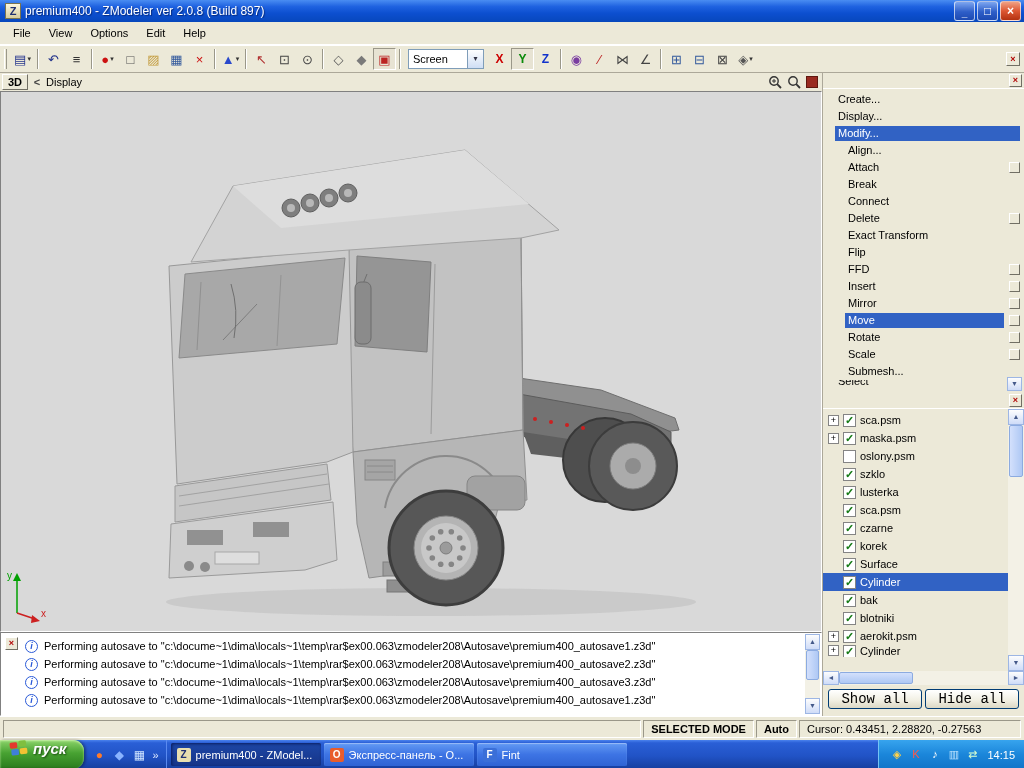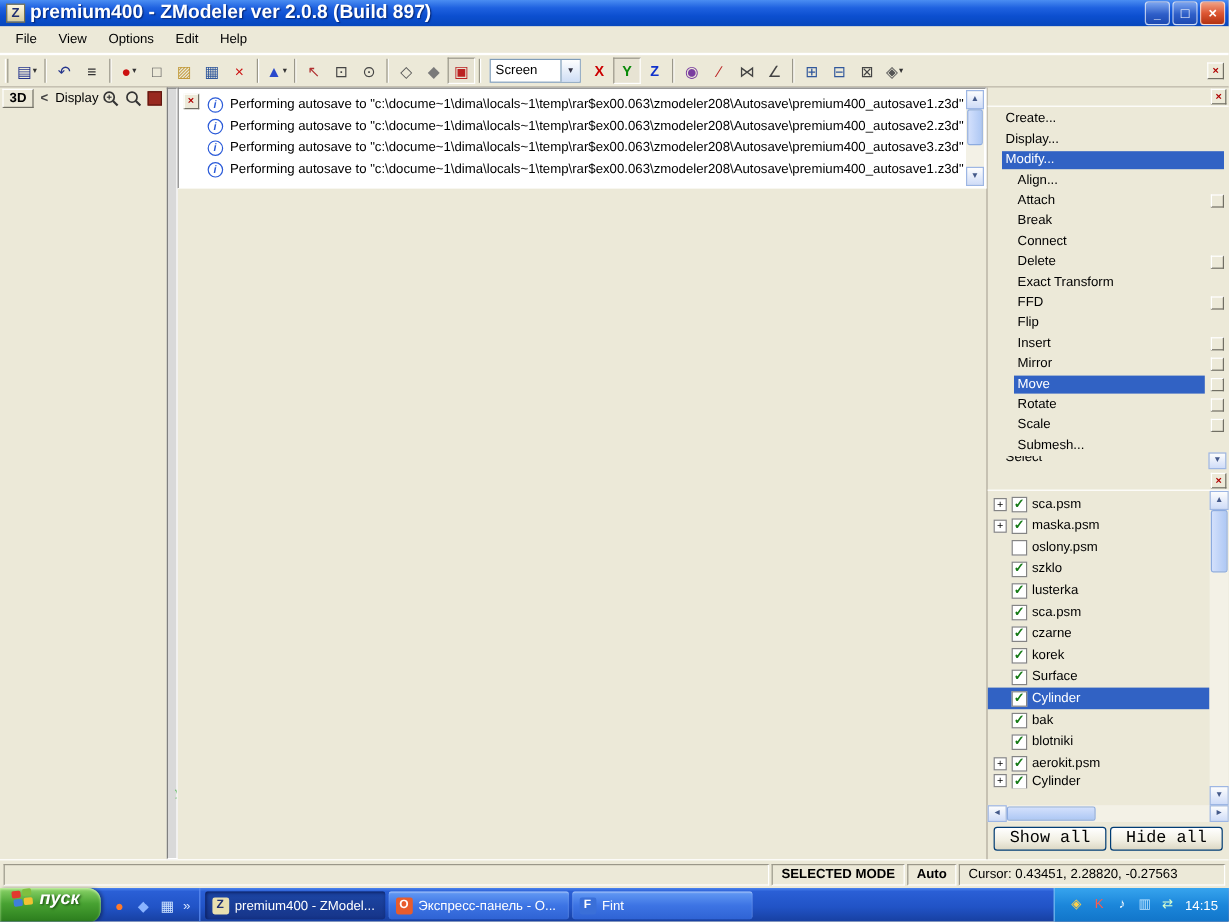--- a/index.html
+++ b/index.html
@@ -5,21 +5,21 @@
   *{box-sizing:border-box;margin:0;padding:0}
   html,body{width:1024px;height:768px;overflow:hidden}
   body{font-family:"Liberation Sans",sans-serif;font-size:11px;background:#ECE9D8}
   .screen{position:relative;width:1024px;height:768px;overflow:hidden;user-select:none}
 
   
   .titlebar{height:22px;display:flex;align-items:center;padding:0 3px;
     background:linear-gradient(180deg,#4a8df2 0%,#1f62e0 30%,#0c4fd0 60%,#0747bc 100%)}
   .app-icon{width:16px;height:16px;margin:0 4px 0 2px;background:linear-gradient(#fdf8e0,#d6cda0);
     border:1px solid #7a7450;color:#203070;font-weight:bold;font-size:11px;line-height:14px;text-align:center}
-  .title-text{flex:1;color:#fff;font-weight:bold;font-size:16px;text-shadow:1px 1px 1px #072a7a;white-space:nowrap;overflow:hidden}
+  .title-text{flex:1;color:#fff;font-weight:normal;font-size:12px;text-shadow:1px 1px 1px #072a7a;white-space:nowrap;overflow:hidden}
   .win-btns{display:flex;gap:2px}
   .winbtn{width:21px;height:20px;border-radius:3px;border:1px solid rgba(255,255,255,.65);
     background:linear-gradient(#7da6f0,#2e5ec8 55%,#1d4ab2);color:#fff;font-weight:bold;font-size:12px;
     display:flex;align-items:center;justify-content:center}
   .winbtn.min{align-items:flex-end;padding-bottom:2px;font-size:10px}
   .winbtn.close{background:linear-gradient(#f0a184,#dd5733 50%,#b33211)}
 
   
   .menubar{height:23px;display:flex;align-items:center;background:#ECE9D8;border-bottom:1px solid #fff;padding-left:4px}
   .menu-item{padding:4px 9px;color:#000}
@@ -37,21 +37,21 @@
   .tb-sep{width:2px;height:20px;border-left:1px solid #9a9789;border-right:1px solid #fff;margin:0 3px}
   .tb-combo{width:76px;height:20px;background:#fff;border:1px solid #7f9db9;display:flex;align-items:center;margin:0 4px}
   .combo-val{flex:1;padding-left:4px}
   .combo-dd{width:16px;height:18px;background:linear-gradient(#fefefe,#cfdef5);border-left:1px solid #7f9db9;
     text-align:center;font-size:8px;line-height:17px;color:#334}
   .tb-close{width:14px;height:14px;margin-left:4px;border:1px solid;border-color:#fff #716F64 #716F64 #fff;
     background:#ECE9D8;color:#b00000;font-weight:bold;font-size:9px;line-height:12px;text-align:center}
 
   
   .workspace{display:flex;height:643px}
-  .left-col{width:822px;display:flex;}
+  .left-col{width:822px;display:flex;flex-direction:column}
   .vp-header{height:18px;display:flex;align-items:center;gap:3px;background:#ECE9D8}
   .vp-mode{width:26px;height:16px;margin-left:2px;border:1px solid;border-color:#fff #716F64 #716F64 #fff;
     background:#ECE9D8;font-weight:bold;text-align:center;line-height:14px}
   .vp-back{width:12px;text-align:center;color:#444;font-weight:bold}
   .vp-tools{margin-left:auto;display:flex;align-items:center;gap:4px;margin-right:4px}
   .vp-red{width:12px;height:12px;background:#992a20;border:1px solid #5f170f}
   .viewport{flex:1;position:relative;background:#d9d9d9;border:1px solid;border-color:#808080 #fff #fff #808080;overflow:hidden}
   .truck{position:absolute;left:130px;top:40px;width:580px;height:500px}
   .gizmo{position:absolute;left:4px;bottom:6px}
 
@@ -434,25 +434,25 @@
             <span class="cmd-label">Connect</span>
           </div>
           <div class="cmd-row ind">
             <span class="cmd-label">Delete</span>
             <span class="cmd-box"></span>
           </div>
           <div class="cmd-row ind">
             <span class="cmd-label">Exact Transform</span>
           </div>
           <div class="cmd-row ind">
+            <span class="cmd-label">Flip</span>
+          </div>
+          <div class="cmd-row ind">
             <span class="cmd-label">FFD</span>
             <span class="cmd-box"></span>
-          </div>
-          <div class="cmd-row ind">
-            <span class="cmd-label">Flip</span>
           </div>
           <div class="cmd-row ind">
             <span class="cmd-label">Insert</span>
             <span class="cmd-box"></span>
           </div>
           <div class="cmd-row ind">
             <span class="cmd-label">Mirror</span>
             <span class="cmd-box"></span>
           </div>
           <div class="cmd-row ind">

